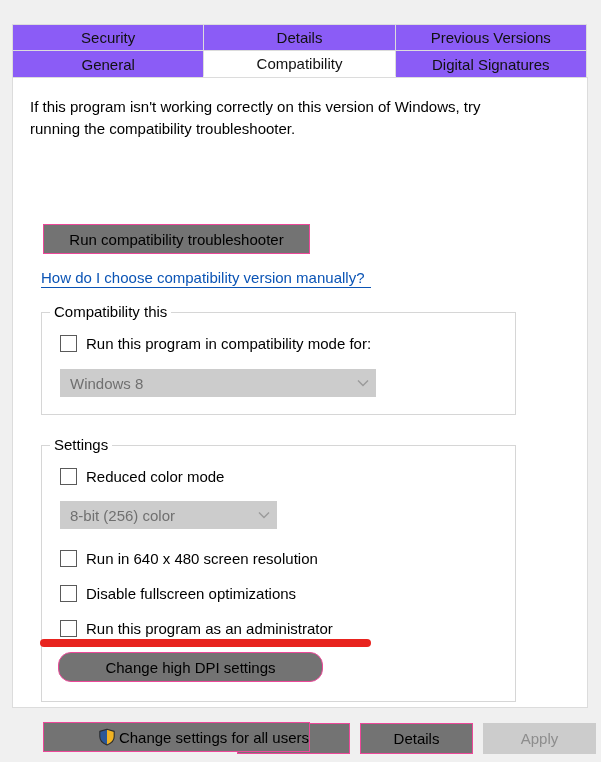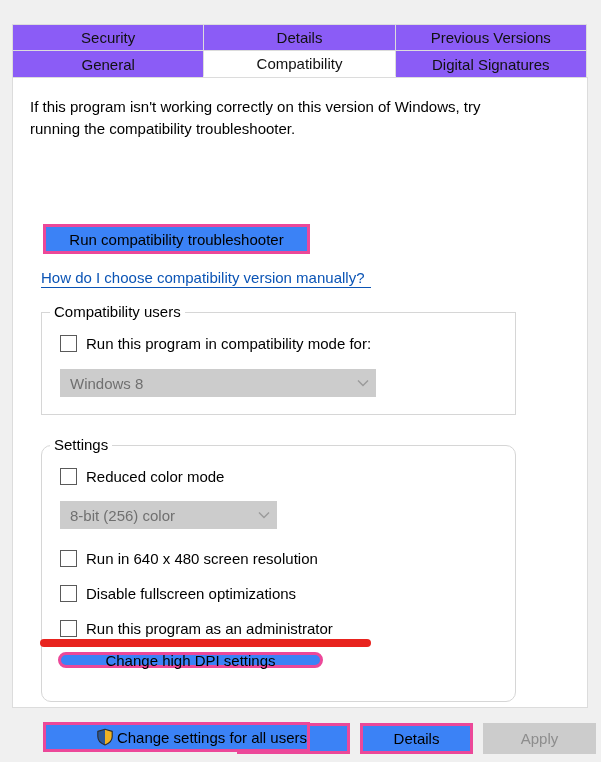--- a/index.html
+++ b/index.html
@@ -71,22 +71,22 @@
     position: absolute;
     left: 17px;
     top: 18px;
     width: 490px;
     line-height: 22px;
     font-size: 15px;
   }
 
   
   .btn {
-    background: #3b82f6;
-    border: 3px solid #ec4899;
+    background: #737373;
+    border: 1px solid #ec4899;
     font-family: "Liberation Sans", sans-serif;
     font-size: 15px;
     color: #000;
     display: flex;
     align-items: center;
     justify-content: center;
     box-sizing: border-box;
     padding: 0;
     cursor: default;
   }
@@ -121,21 +121,20 @@
     left: 28px;
     top: 234px;
     width: 475px;
     height: 103px;
   }
   .group-settings {
     left: 28px;
     top: 367px;
     width: 475px;
     height: 257px;
-    border-radius: 10px;
   }
   .group-title {
     position: absolute;
     top: -10px;
     left: 8px;
     background: #ffffff;
     padding: 0 4px;
     font-size: 15px;
     color: #000;
     white-space: nowrap;
@@ -188,21 +187,21 @@
     align-items: center;
     justify-content: center;
   }
   .chev svg { display: block; }
 
   .btn-dpi {
     position: absolute;
     left: 45px;
     top: 574px;
     width: 265px;
-    height: 16px;
+    height: 30px;
     border-radius: 13px;
   }
 
   .btn-allusers {
     position: absolute;
     left: 30px;
     top: 644px;
     width: 267px;
     height: 30px;
     justify-content: flex-end;
@@ -270,21 +269,21 @@
 
 <div class="panel">
 
   <div class="intro">If this program isn't working correctly on this version of Windows, try running the compatibility troubleshooter.</div>
 
   <button class="btn btn-troubleshoot">Run compatibility troubleshooter</button>
 
   <a class="helplink">How do I choose compatibility version manually?</a>
 
   <div class="group group-compat">
-    <div class="group-title">Compatibility users</div>
+    <div class="group-title">Compatibility this</div>
 
     <div class="cbrow" style="left:18px; top:22px;">
       <span class="cbox"></span>
       <span class="cblabel">Run this program in compatibility mode for:</span>
     </div>
 
     <div class="combo" style="left:18px; top:56px; width:316px; height:28px;">
       <span class="combo-text">Windows 8</span>
       <span class="chev">
         <svg width="12" height="8" viewBox="0 0 12 8">

